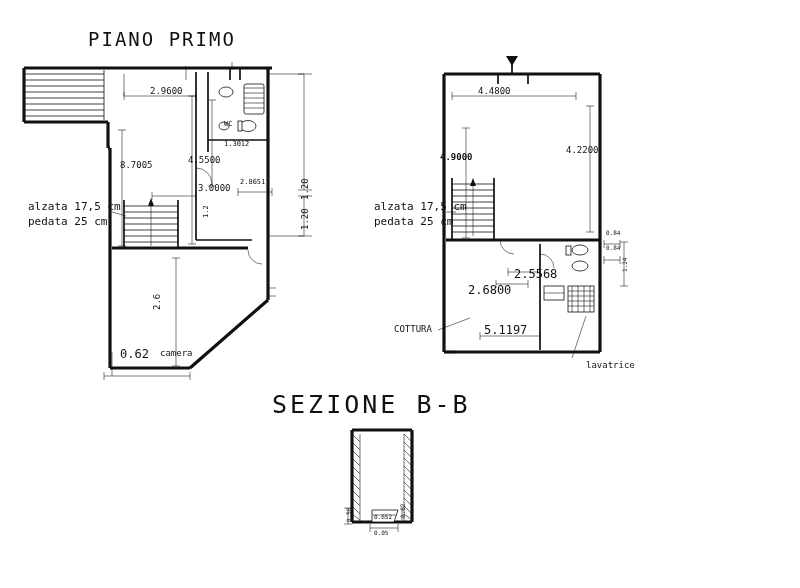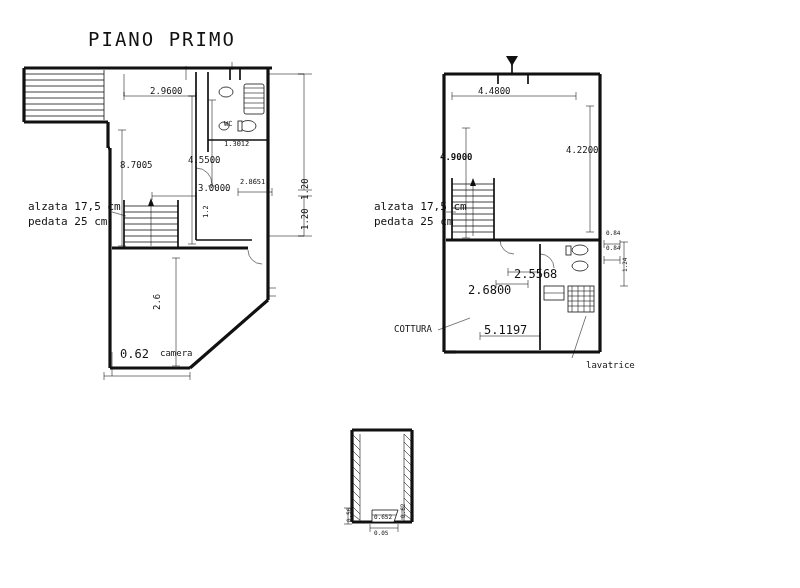--- a/index.html
+++ b/index.html
@@ -73,20 +73,21 @@
   .fill-dk { fill: #111; stroke: none; }
   .fill-lt { fill: #ffffff; stroke: #111; stroke-width: 0.8; }
   .hatch { stroke: #111; stroke-width: 0.6; fill: none; }
 </style>
 </head>
 <body>
 
 <div id="page">
 
   <div class="title" id="title-piano-primo">PIANO PRIMO</div>
+  <div class="title" id="title-sezione">SEZIONE B-B</div>
 
   <svg class="layer" viewBox="0 0 800 588">
 
     <g>
 
       <path class="w-thick" d="M24,68 L272,68"></path>
 
       <path class="w-thick" d="M24,68 L24,122"></path>
 
       <path class="w-thick" d="M24,122 L108,122"></path>

